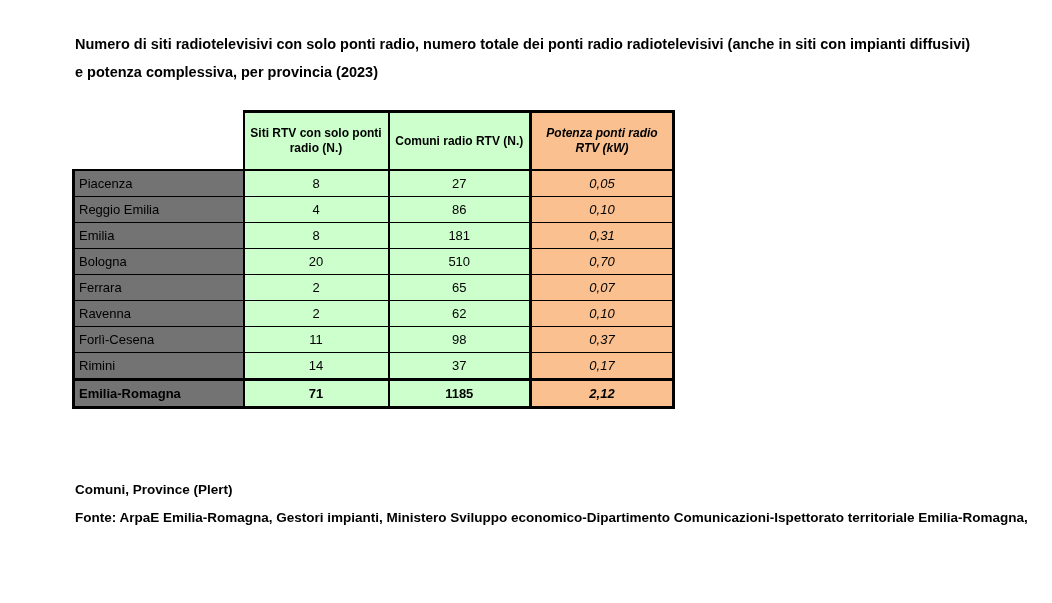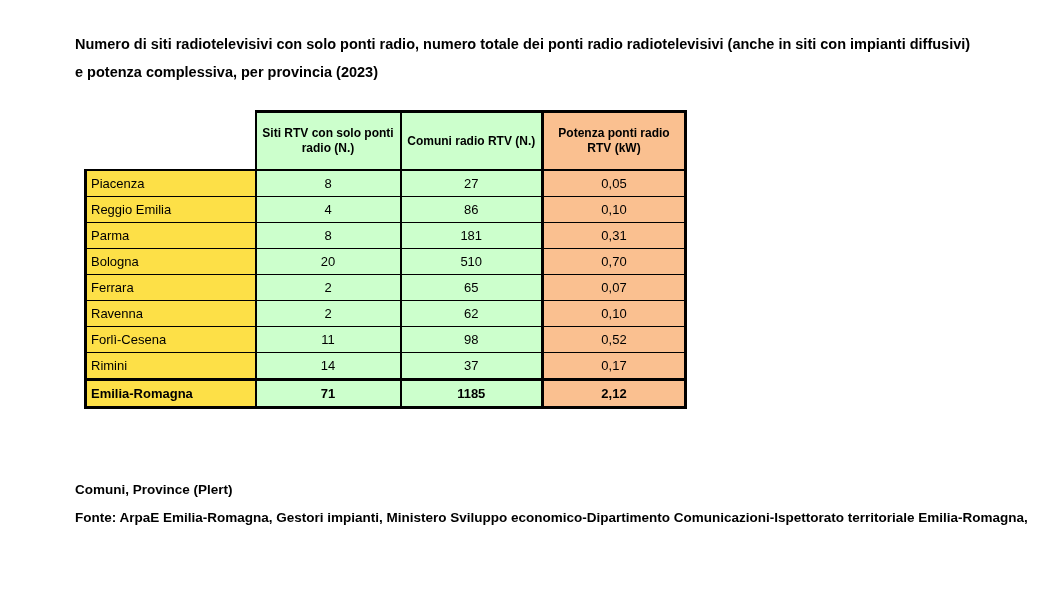--- a/index.html
+++ b/index.html
@@ -21,21 +21,21 @@
     position: absolute;
     left: 55px;
     top: 30px;
     font-weight: bold;
     font-size: 14.5px;
     line-height: 28px;
     white-space: nowrap;
   }
   table.tbl {
     position: absolute;
-    left: 64px;
+    left: 52px;
     top: 110px;
     border-collapse: collapse;
     table-layout: fixed;
     border-radius: 25px;
   }
   .tbl th, .tbl td {
     border: 1px solid #000000;
     border-left-width: 2px;
     border-right-width: 2px;
     padding: 0 4px;
@@ -54,30 +54,31 @@
   .tbl th.corner {
     border: none;
     background: #ffffff;
   }
   .tbl td {
     height: 25px;
     font-size: 13px;
     vertical-align: middle;
   }
   .tbl td.prov {
-    background: #fde047;
+    background: #737373;
     border-left-width: 3px;
     text-align: left;
   }
   .tbl td.num { text-align: center; }
   .tbl .green  { background: #CCFFCC; }
   .tbl .orange { background: #FAC090; }
   .tbl td.orange, .tbl th.orange {
     border-left-width: 3px;
     border-right-width: 3px;
+    font-style: italic;
   }
   .tbl tr.first td { border-top-width: 2px; }
   .tbl tr.total td {
     font-weight: bold;
     border-top-width: 3px;
     border-bottom-width: 3px;
   }
   .source {
     position: absolute;
     left: 55px;
@@ -120,21 +121,21 @@
         <td class="green num">27</td>
         <td class="orange num">0,05</td>
       </tr>
       <tr>
         <td class="prov">Reggio Emilia</td>
         <td class="green num">4</td>
         <td class="green num">86</td>
         <td class="orange num">0,10</td>
       </tr>
       <tr>
-        <td class="prov">Parma</td>
+        <td class="prov">Emilia</td>
         <td class="green num">8</td>
         <td class="green num">181</td>
         <td class="orange num">0,31</td>
       </tr>
       <tr>
         <td class="prov">Bologna</td>
         <td class="green num">20</td>
         <td class="green num">510</td>
         <td class="orange num">0,70</td>
       </tr>
@@ -147,21 +148,21 @@
       <tr>
         <td class="prov">Ravenna</td>
         <td class="green num">2</td>
         <td class="green num">62</td>
         <td class="orange num">0,10</td>
       </tr>
       <tr>
         <td class="prov">Forlì-Cesena</td>
         <td class="green num">11</td>
         <td class="green num">98</td>
-        <td class="orange num">0,52</td>
+        <td class="orange num">0,37</td>
       </tr>
       <tr>
         <td class="prov">Rimini</td>
         <td class="green num">14</td>
         <td class="green num">37</td>
         <td class="orange num">0,17</td>
       </tr>
       <tr class="total">
         <td class="prov">Emilia-Romagna</td>
         <td class="green num">71</td>

